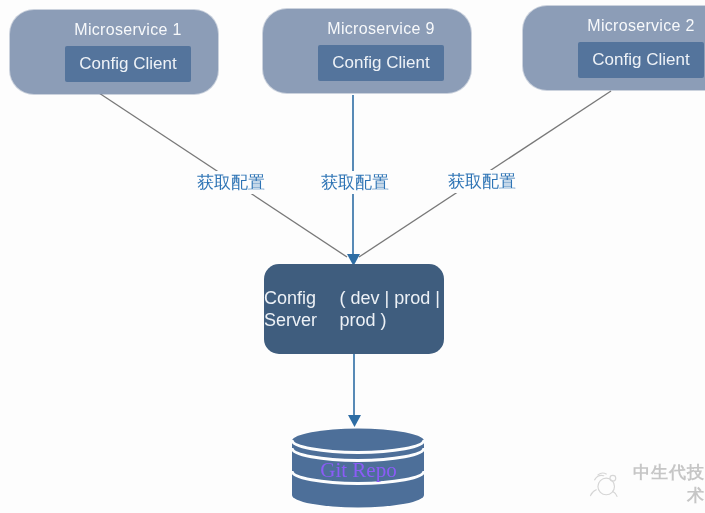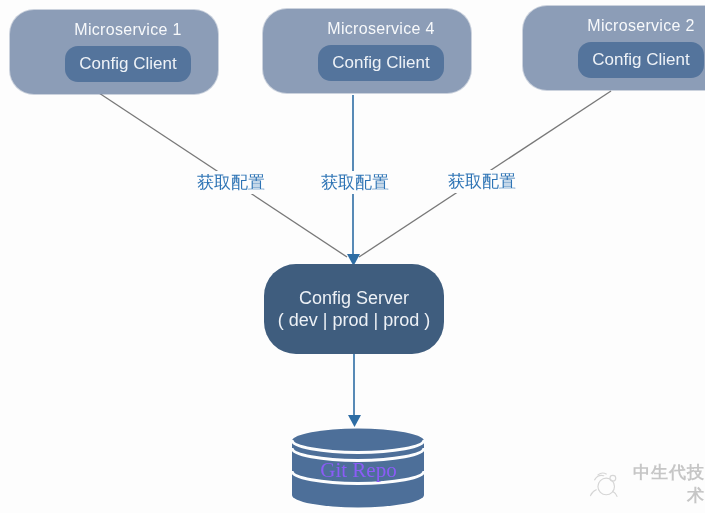--- a/index.html
+++ b/index.html
@@ -26,35 +26,35 @@
   .ms-title{
     margin-top:11px;
     text-align:center;
     font-size:16px;
     color:#f7f9fb;
     letter-spacing:0.3px;
   }
   .client-box{
     width:126px;height:36px;
     margin:7px auto 0;
-    border-radius:13px;
+    border-radius:2px;
     background:#54749c;
     text-align:center;
     line-height:36px;
     font-size:17px;
     color:#eef2f7;
   }
   
   .server-box{
     position:absolute;
     left:264px;top:264px;
     width:180px;height:90px;
-    border-radius:32px;
+    border-radius:15px;
     background:#3f5d7e;
-    display:flex;flex-direction:column;
+    display:flex;flex-direction:row;
     align-items:center;justify-content:center;
     color:#edf1f6;
   }
   .server-title{font-size:18px;line-height:1.25;}
   .server-subtitle{font-size:18px;line-height:1.25;}
   
   .wire-label{
     position:absolute;
     background:#fdfdfd;
     color:#2e74b5;
@@ -112,21 +112,21 @@
       <path class="stripe" d="M292,471 A66,12.5 0 0 0 424,471"></path>
     </g>
   </svg>
 
   <div class="ms-box" style="left:10px;top:10px;">
     <div class="ms-title">Microservice 1</div>
     <div class="client-box">Config Client</div>
   </div>
 
   <div class="ms-box" style="left:263px;top:9px;">
-    <div class="ms-title">Microservice 4</div>
+    <div class="ms-title">Microservice 9</div>
     <div class="client-box">Config Client</div>
   </div>
 
   <div class="ms-box" style="left:523px;top:6px;">
     <div class="ms-title">Microservice 2</div>
     <div class="client-box">Config Client</div>
   </div>
 
   <div class="wire-label lbl-1">获取配置</div>
   <div class="wire-label lbl-2">获取配置</div>

